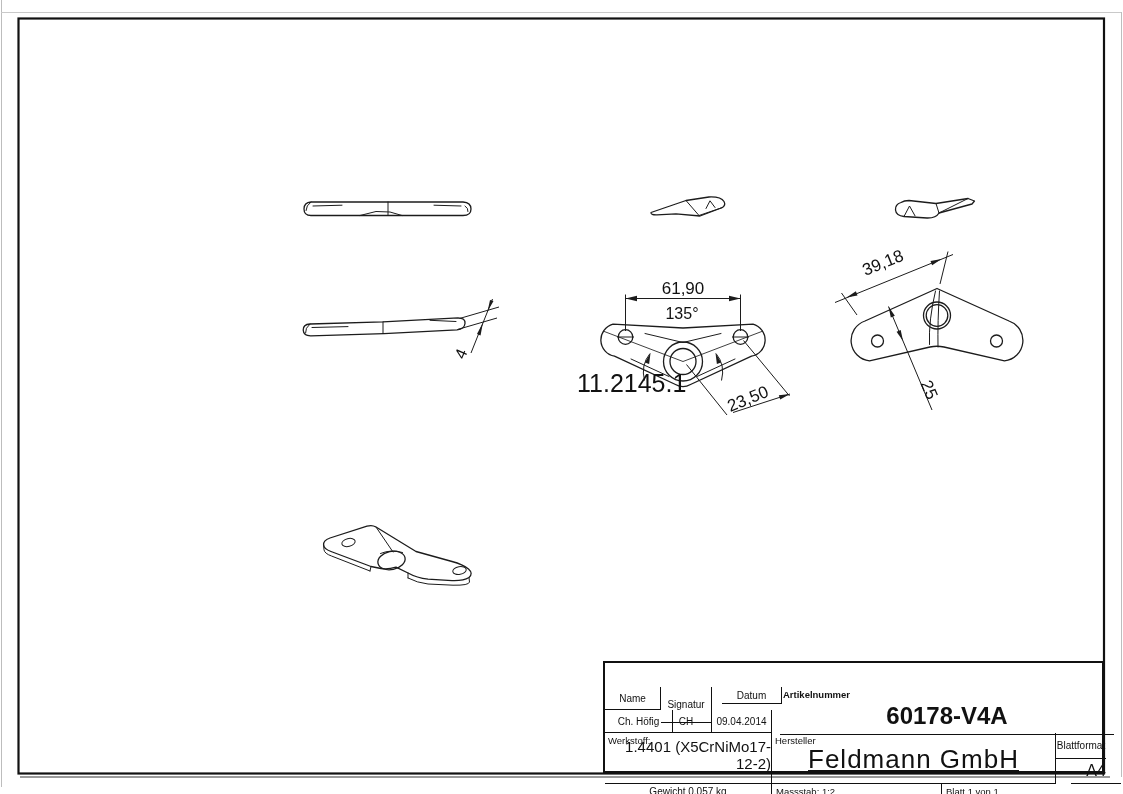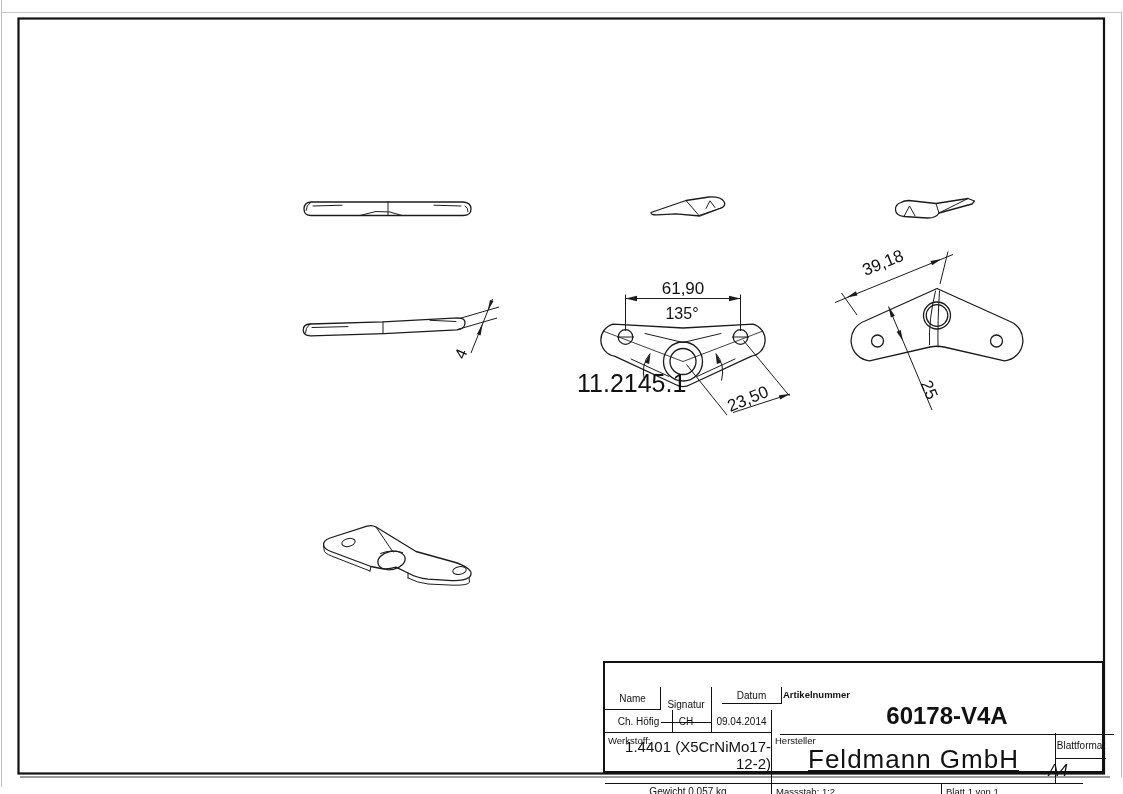--- a/index.html
+++ b/index.html
@@ -146,19 +146,19 @@
     <div class="cell no-r" style="left:175px;top:0;width:334px;height:48px;font-weight:bold;">
       <span class="lbl">Artikelnummer</span>
       <div class="big-val">60178-V4A</div>
     </div>
 
     <div class="cell" style="left:167px;top:46px;width:284px;height:51px;">
       <span class="lbl">Hersteller</span>
       <div class="herst-val">Feldmann GmbH</div>
     </div>
     <div class="cell cc tiny no-r" style="left:451px;top:46px;width:50px;height:26px;">Blattformat</div>
-    <div class="cell cc no-r" style="left:428px;top:72px;width:50px;height:25px;font-size:16px;font-style:italic;">A4</div>
+    <div class="cell cc no-r" style="left:466px;top:72px;width:50px;height:25px;font-size:16px;">A4</div>
 
     <div class="cell rowtxt no-b" style="left:167px;top:97px;width:170px;height:15px;">Massstab: 1:2</div>
     <div class="cell rowtxt no-b no-r" style="left:337px;top:97px;width:164px;height:15px;">Blatt 1 von 1</div>
   </div>
 
 </div>
 
 </body></html>

